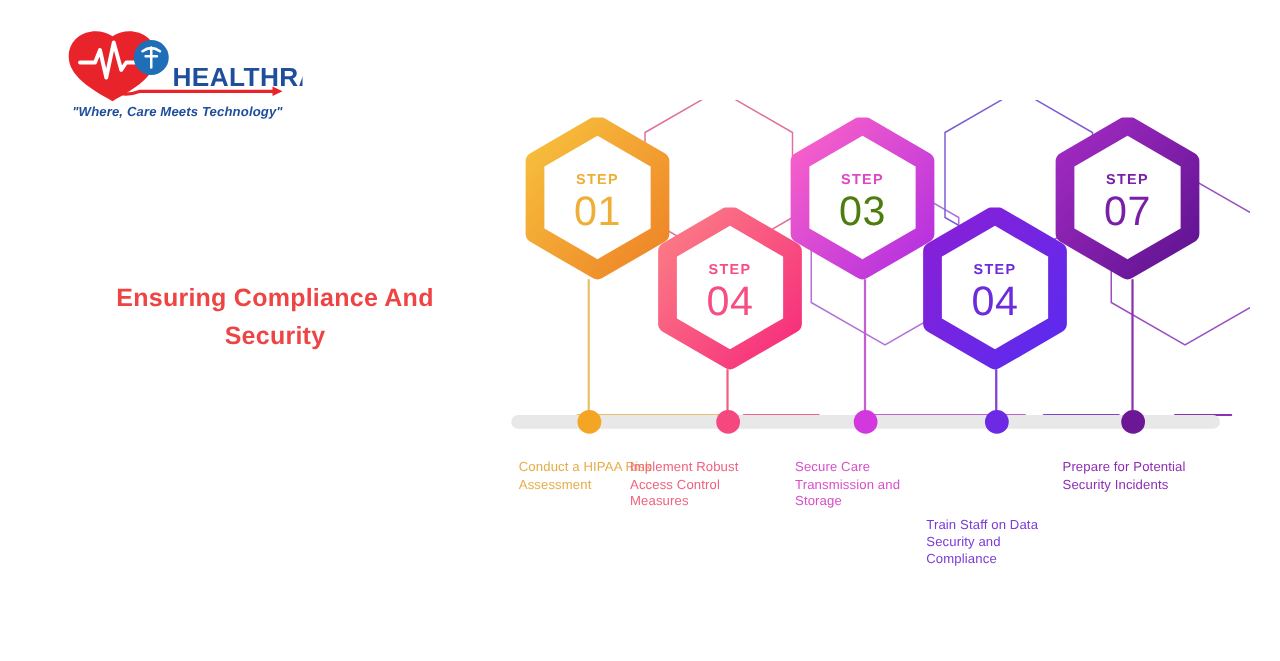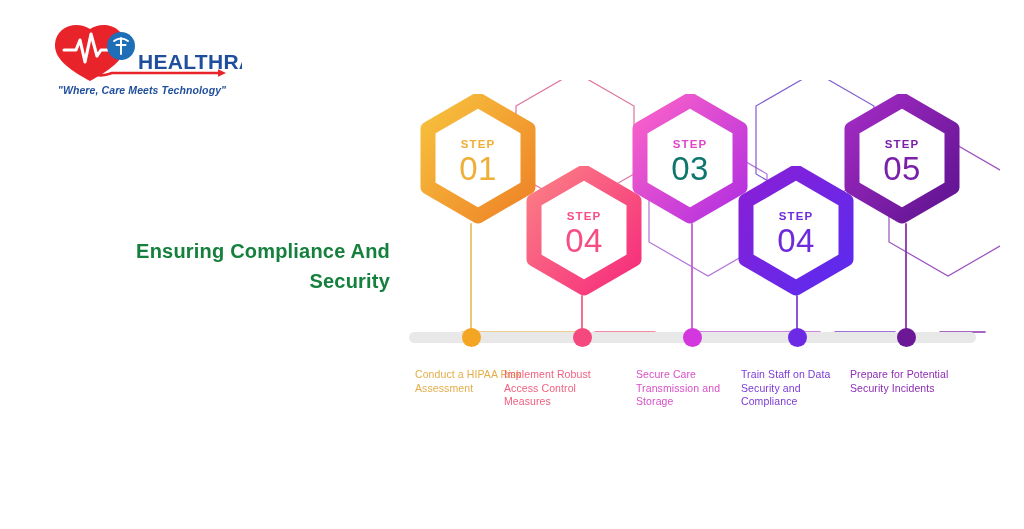--- a/index.html
+++ b/index.html
@@ -42,27 +42,27 @@
     font-style: italic;
     color: #1f4e9c;
     letter-spacing: 0.1px;
     white-space: nowrap;
   }
 
   
   #headline {
     position: absolute;
     left: 50px;
-    top: 236px;
+    top: 224px;
     width: 340px;
-    text-align: right;
+    text-align: center;
     font-size: 20px;
     line-height: 30px;
     font-weight: bold;
-    color: #15803d;
+    color: #ef4444;
     letter-spacing: 0.2px;
   }
 
   
   #infographic {
     position: absolute;
     left: 400px;
     top: 80px;
     width: 600px;
     height: 370px;
@@ -240,21 +240,21 @@
             </linearGradient>
             <filter id="sh2" x="-30%" y="-30%" width="160%" height="160%">
               <feDropShadow dx="0" dy="2" stdDeviation="3" flood-color="#000000" flood-opacity="0.13"></feDropShadow>
             </filter>
           </defs>
           <path d="M60 4 L112 34 L112 94 L60 124 L8 94 L8 34 Z" fill="#ffffff" filter="url(#sh2)"></path>
           <path d="M60 6 L110 35 L110 93 L60 122 L10 93 L10 35 Z" fill="none" stroke="url(#grad2)" stroke-width="15" stroke-linejoin="round"></path>
         </svg>
         <div class="hex-text">
           <div class="hex-step-word" style="color:#E046C6">STEP</div>
-          <div class="hex-step-num" style="color:#0f766e">03</div>
+          <div class="hex-step-num" style="color:#4d7c0f">03</div>
         </div>
       </div>
       <div class="hex-node" style="left: 336px; top: 86px;">
         <svg width="120" height="136" viewBox="0 0 120 136">
           <defs>
             <linearGradient id="grad3" x1="0" y1="0" x2="1" y2="1">
               <stop offset="0%" stop-color="#8A1FD6"></stop>
               <stop offset="100%" stop-color="#5A2BEF"></stop>
             </linearGradient>
             <filter id="sh3" x="-30%" y="-30%" width="160%" height="160%">
@@ -278,30 +278,30 @@
             </linearGradient>
             <filter id="sh4" x="-30%" y="-30%" width="160%" height="160%">
               <feDropShadow dx="0" dy="2" stdDeviation="3" flood-color="#000000" flood-opacity="0.13"></feDropShadow>
             </filter>
           </defs>
           <path d="M60 4 L112 34 L112 94 L60 124 L8 94 L8 34 Z" fill="#ffffff" filter="url(#sh4)"></path>
           <path d="M60 6 L110 35 L110 93 L60 122 L10 93 L10 35 Z" fill="none" stroke="url(#grad4)" stroke-width="15" stroke-linejoin="round"></path>
         </svg>
         <div class="hex-text">
           <div class="hex-step-word" style="color:#7A1FA8">STEP</div>
-          <div class="hex-step-num" style="color:#7A1FA8">05</div>
+          <div class="hex-step-num" style="color:#7A1FA8">07</div>
         </div>
       </div>
     </div>
 </div>
 
 <div id="timeline-bar"></div>
 
 <div class="timeline-dot" style="left: 462px; background: rgb(245, 165, 36);"></div>
 <div class="caption" style="left: 415px; color: rgb(228, 173, 72);">Conduct a HIPAA Risk Assessment</div>
 <div class="timeline-dot" style="left: 573px; background: rgb(245, 72, 127);"></div>
 <div class="caption" style="left: 504px; color: rgb(240, 96, 127);">Implement Robust Access Control Measures</div>
 <div class="timeline-dot" style="left: 683px; background: rgb(211, 55, 222);"></div>
 <div class="caption" style="left: 636px; color: rgb(217, 79, 201);">Secure Care Transmission and Storage</div>
 <div class="timeline-dot" style="left: 788px; background: rgb(109, 42, 228);"></div>
-<div class="caption" style="left: 741px; color: rgb(123, 59, 214);">Train Staff on Data Security and Compliance</div>
+<div class="caption" style="left: 741px; color: rgb(123, 59, 214); margin-top: 46px;">Train Staff on Data Security and Compliance</div>
 <div class="timeline-dot" style="left: 897px; background: rgb(107, 23, 150);"></div>
 <div class="caption" style="left: 850px; color: rgb(142, 45, 180);">Prepare for Potential Security Incidents</div>
 
 </body></html>

